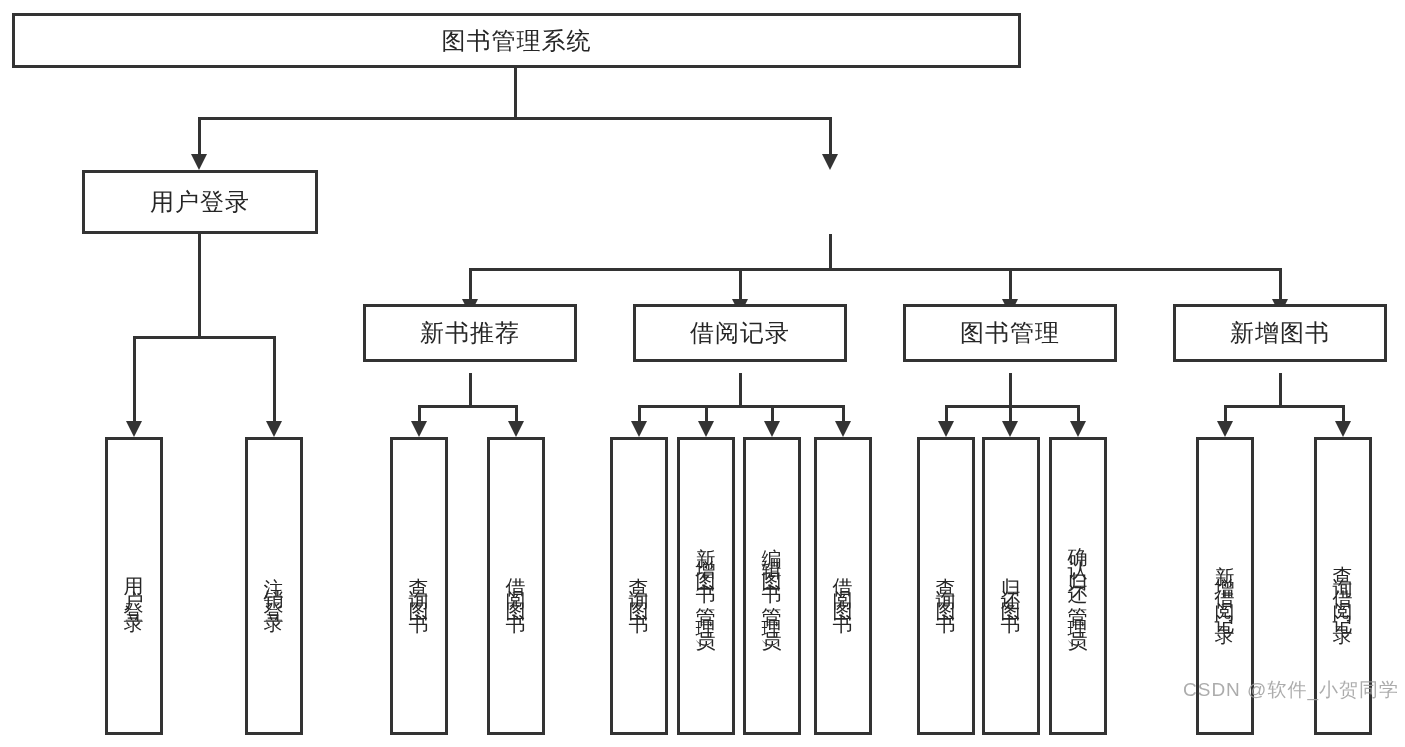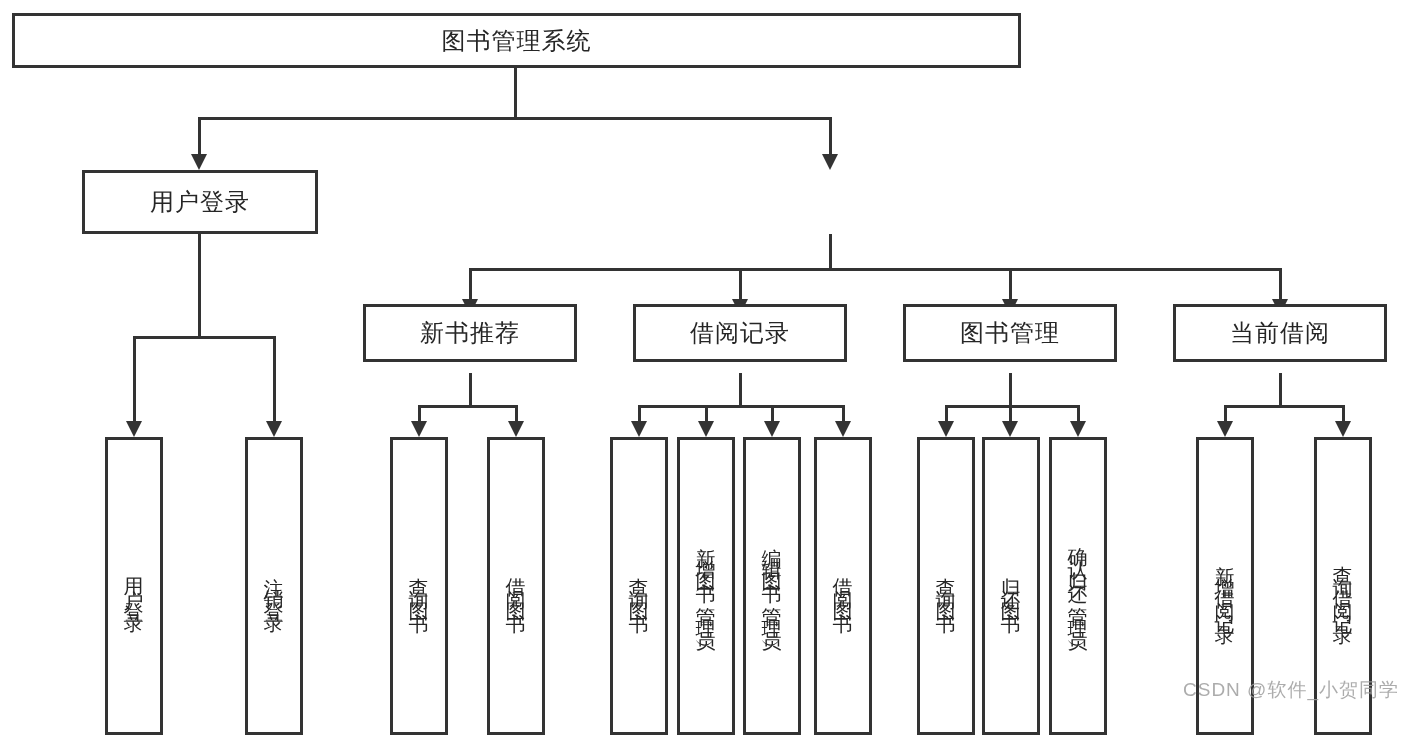--- a/index.html
+++ b/index.html
@@ -77,21 +77,21 @@
   <div class="box node lvl3" style="left:363px">
     <span>新书推荐</span>
   </div>
   <div class="box node lvl3" style="left:633px">
     <span>借阅记录</span>
   </div>
   <div class="box node lvl3" style="left:903px">
     <span>图书管理</span>
   </div>
   <div class="box node lvl3" style="left:1173px">
-    <span>当前借阅</span>
+    <span>新增图书</span>
   </div>
 
   <div class="vl" style="left:469px;top:373px;height:35px"></div>
   <div class="hl" style="left:418px;top:405px;width:100px"></div>
   <div class="vl" style="left:418px;top:405px;height:16px"></div>
   <div class="ar" style="left:411px;top:421px"></div>
   <div class="vl" style="left:515px;top:405px;height:16px"></div>
   <div class="ar" style="left:508px;top:421px"></div>
 
   <div class="vl" style="left:739px;top:373px;height:35px"></div>

